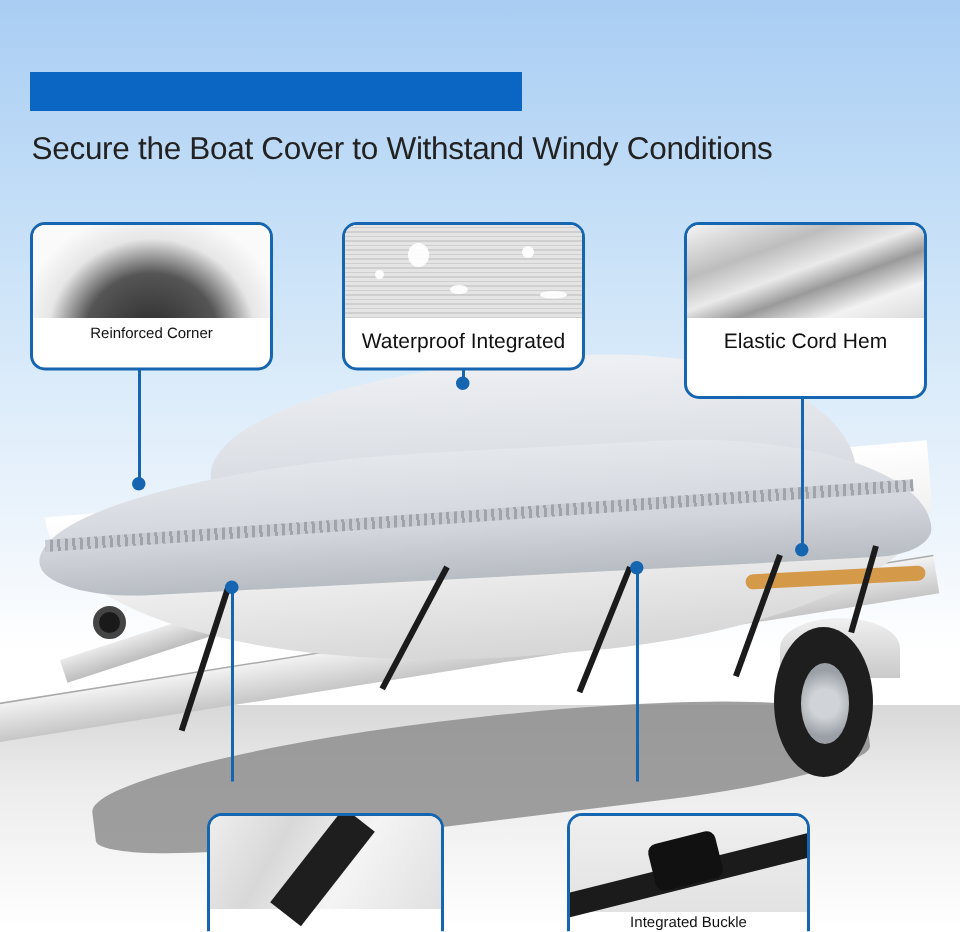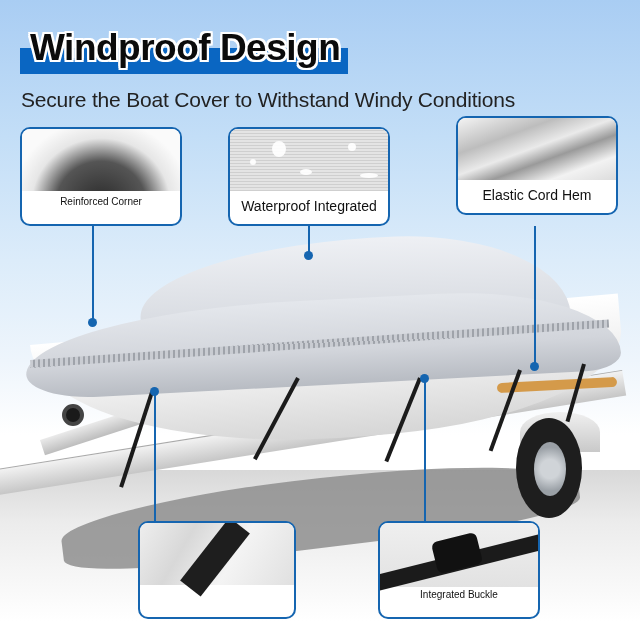--- a/index.html
+++ b/index.html
@@ -24,30 +24,30 @@
   .cover { position: absolute; left: 25px; top: 300px; width: 595px; height: 85px; background: linear-gradient(180deg,#e4e7ec 0%,#d2d5db 60%,#b8bcc3 100%);
     border-radius: 45% 30% 6% 12% / 70% 80% 20% 30%; transform: rotate(-3deg); }
   .hem { position: absolute; left: 30px; top: 360px; width: 580px; height: 8px; background: repeating-linear-gradient(90deg,#c9ccd2 0 3px,#9fa3aa 3px 5px); transform: rotate(-4deg); transform-origin: left top; }
   .strap { position: absolute; width: 4px; background: #1b1b1b; transform-origin: top center; }
   .wheel { position: absolute; left: 516px; top: 418px; width: 66px; height: 100px; border-radius: 50%; background: #1e1e1e; }
   .wheel::after { content: ""; position: absolute; left: 18px; top: 24px; width: 32px; height: 54px; border-radius: 50%; background: radial-gradient(circle,#d0d4d8 30%,#9aa0a6 70%); }
   .fender { position: absolute; left: 520px; top: 412px; width: 80px; height: 40px; background: linear-gradient(180deg,#f0f0f0,#c9c9c9); border-radius: 50% 50% 0 0; }
   .winch { position: absolute; left: 62px; top: 404px; width: 22px; height: 22px; border-radius: 50%; background: #1a1a1a; border: 4px solid #444; }
 
   
-  .callout { position: absolute; background: #fff; border: 2px solid #1565b0; border-radius: 10px; overflow: hidden; }
+  .callout { position: absolute; background: #fff; border: 2px solid #1565b0; border-radius: 10px; overflow: hidden; margin-top: 21px; }
   .callout .photo { width: 100%; }
   .callout .label { text-align: center; color: #111; }
   .c1 { left: 20px; top: 127px; width: 162px; height: 99px; }
   .c1 .photo { height: 62px; background: radial-gradient(ellipse at 50% 120%, #2a2a2a 0%, #555 40%, #e6e6e6 62%, #fafafa 80%); }
   .c1 .label { font-size: 10px; line-height: 13px; padding-top: 4px; }
   .c2 { left: 228px; top: 127px; width: 162px; height: 99px; }
   .c2 .photo { height: 62px; background: repeating-linear-gradient(0deg,#cfcfcf 0 1px,#e4e4e4 1px 3px), #ddd; position: relative; }
   .c2 .label { font-size: 14px; line-height: 30px; }
-  .c3 { left: 456px; top: 116px; width: 162px; height: 99px; }
+  .c3 { left: 456px; top: 127px; width: 162px; height: 118px; }
   .c3 .photo { height: 62px; background: linear-gradient(160deg,#f4f4f4 0%,#bdbdbd 30%,#eaeaea 48%,#9a9a9a 62%,#f2f2f2 80%,#dcdcdc 100%); }
   .c3 .label { font-size: 14px; line-height: 30px; }
   .c4 { left: 138px; top: 521px; width: 158px; height: 98px; }
   .c4 .photo { height: 62px; background: linear-gradient(120deg,#eeeeee 0%,#d8d8d8 30%,#f4f4f4 60%,#e0e0e0 100%); position: relative; }
   .c4 .photo::after { content: ""; position: absolute; left: 62px; top: -6px; width: 26px; height: 80px; background: #1e1e1e; transform: rotate(38deg); }
   .c4 .label { font-size: 14px; line-height: 32px; }
   .c5 { left: 378px; top: 521px; width: 162px; height: 98px; }
   .c5 .photo { height: 64px; background: linear-gradient(180deg,#efefef,#e2e2e2); position: relative; }
   .c5 .photo::before { content: ""; position: absolute; left: -10px; top: 30px; width: 190px; height: 16px; background: #1b1b1b; transform: rotate(-14deg); }
   .c5 .photo::after { content: ""; position: absolute; left: 54px; top: 14px; width: 46px; height: 32px; background: #111; border-radius: 6px; transform: rotate(-14deg); }
@@ -57,21 +57,20 @@
 
   .line { position: absolute; width: 2px; background: #1565b0; }
   .dot { position: absolute; width: 9px; height: 9px; border-radius: 50%; background: #1565b0; }
 </style>
 </head>
 <body>
 
 <div class="canvas">
 
   <div class="title-bar"></div>
-  <div class="title">Windproof Design</div>
   <div class="subtitle">Secure the Boat Cover to Withstand Windy Conditions</div>
 
   <div>
     <div class="ground"></div>
     <div class="ground-shadow"></div>
     <div class="trailer-beam2"></div>
     <div class="trailer-beam"></div>
     <div class="hull"></div>
     <div class="stripe"></div>
     <div class="cover-top"></div>

